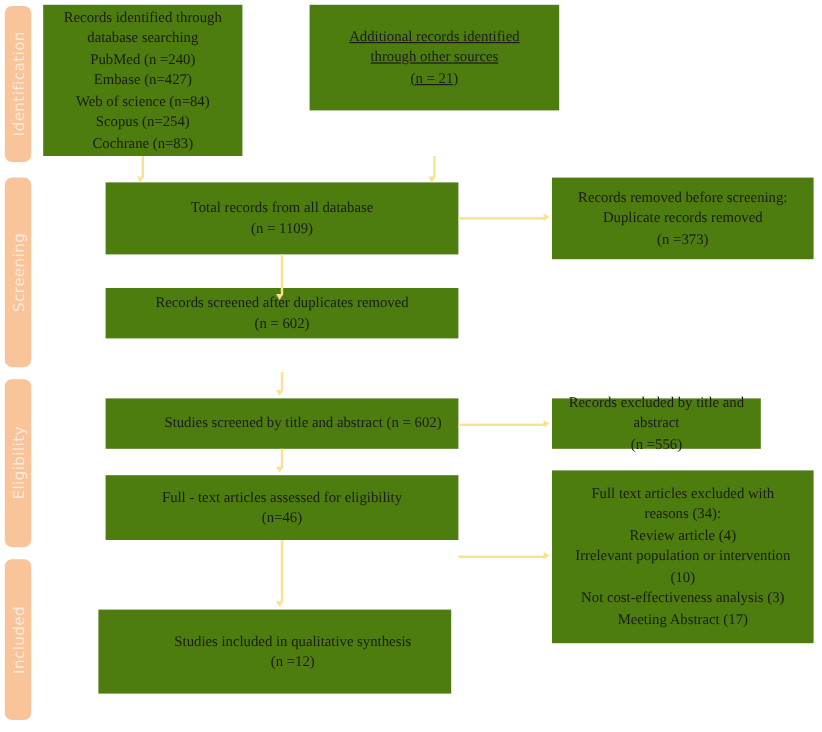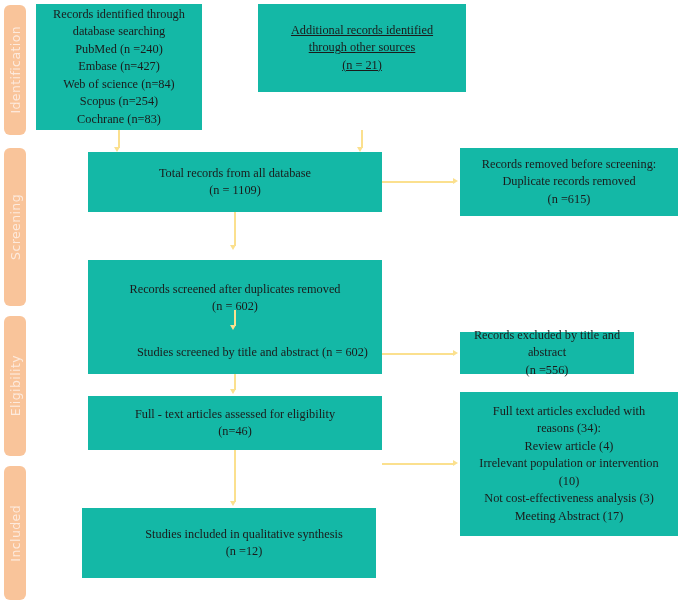--- a/index.html
+++ b/index.html
@@ -40,21 +40,21 @@
     font-family: "DejaVu Sans", "Liberation Sans", sans-serif;
     font-size: 12.5px;
     letter-spacing: 0.4px;
     white-space: nowrap;
     user-select: none;
   }
 
   
   .flow-box {
     position: absolute;
-    background: #14b8a6;
+    background: #4d7c0f;
     color: #1b1b1b;
     display: flex;
     align-items: center;
     justify-content: center;
     text-align: center;
     box-sizing: border-box;
     padding: 4px 6px;
     font-size: 12.3px;
     line-height: 1.42;
   }
@@ -62,21 +62,21 @@
     white-space: pre-line;
     display: block;
     width: 100%;
   }
 
   
   #box-db-search      { left: 36px;  top: 4px;   width: 166px; height: 126px; }
   #box-other-sources  { left: 258px; top: 4px;   width: 208px; height: 88px; text-decoration: underline; }
   #box-total-records  { left: 88px;  top: 152px; width: 294px; height: 60px;  }
   #box-duplicates     { left: 460px; top: 148px; width: 218px; height: 68px;  }
-  #box-after-dupes    { left: 88px;  top: 260px; width: 294px; height: 76px;  }
+  #box-after-dupes    { left: 88px;  top: 240px; width: 294px; height: 42px;  }
   #box-screened-ta    { left: 88px;  top: 332px; width: 294px; height: 42px; padding-left: 41px;  }
   #box-excluded-ta    { left: 460px; top: 332px; width: 174px; height: 42px;  }
   #box-fulltext       { left: 88px;  top: 396px; width: 294px; height: 54px; text-align: center;  }
   #box-excluded-full  { left: 460px; top: 392px; width: 218px; height: 144px; }
   #box-included       { left: 82px;  top: 508px; width: 294px; height: 70px; padding-left: 36px;  }
 
   
   .connector {
     position: absolute;
     background: #fbe08e;
@@ -165,21 +165,21 @@
   </div>
 
   <div class="flow-box" id="box-total-records">
     <span class="box-text">Total records from all database
 (n = 1109)</span>
   </div>
 
   <div class="flow-box" id="box-duplicates">
     <span class="box-text">Records removed before screening:
 Duplicate records removed
-(n =615)</span>
+(n =373)</span>
   </div>
 
   <div class="flow-box" id="box-after-dupes">
     <span class="box-text">Records screened after duplicates removed
 (n = 602)</span>
   </div>
 
   <div class="flow-box" id="box-screened-ta">
     <span class="box-text">Studies screened by title and abstract (n = 602)</span>
   </div>

